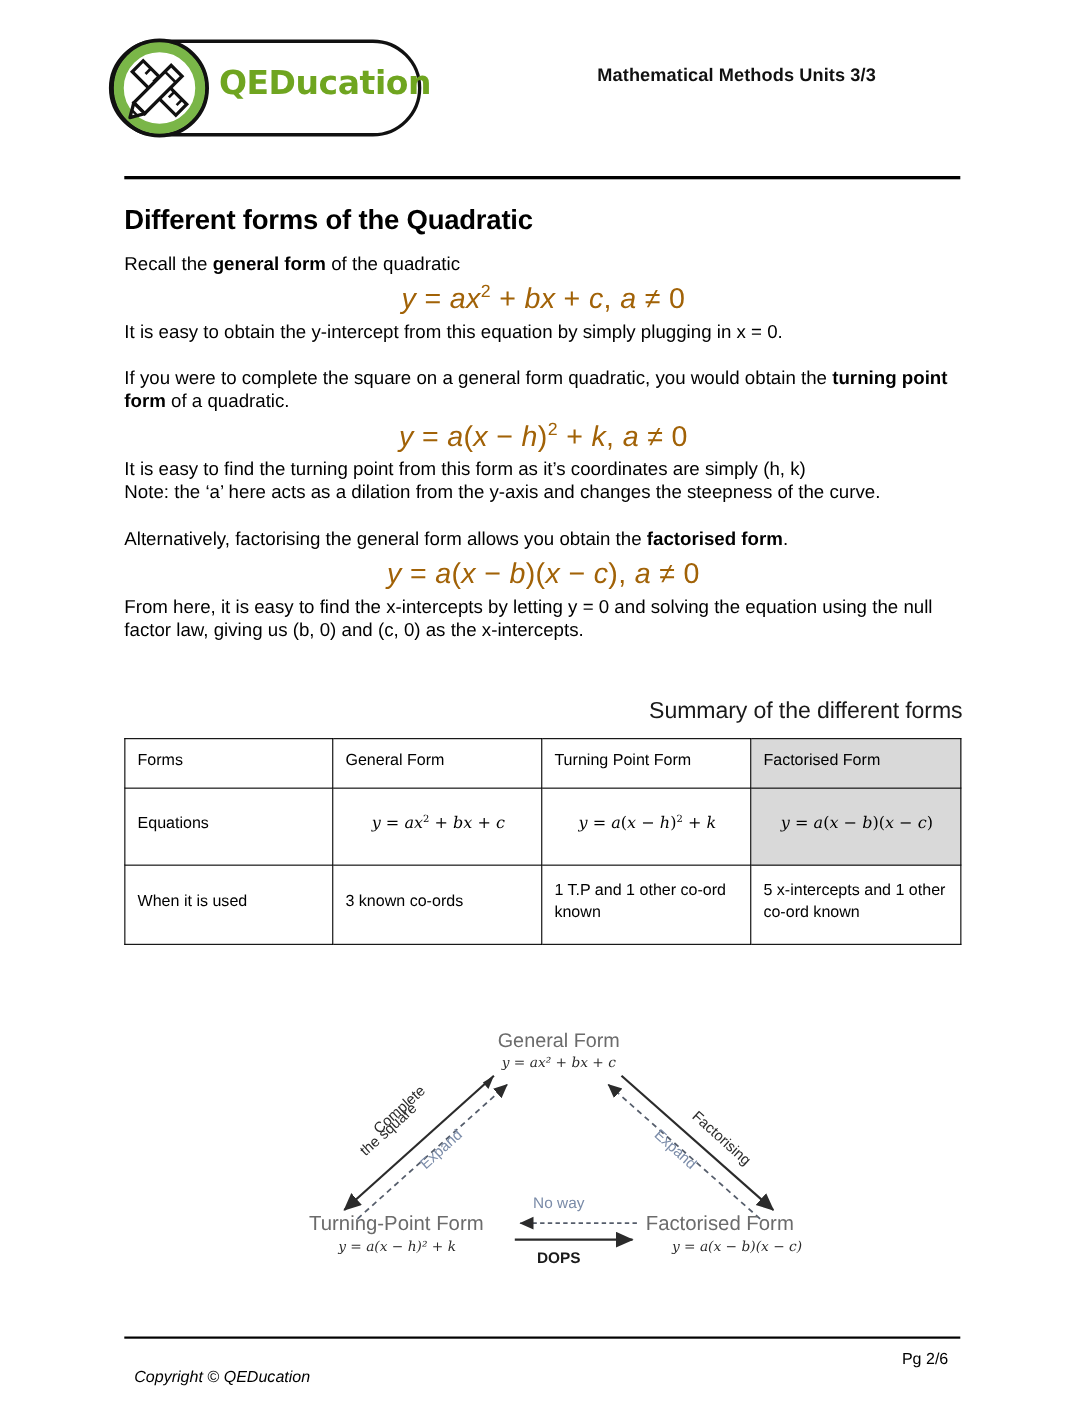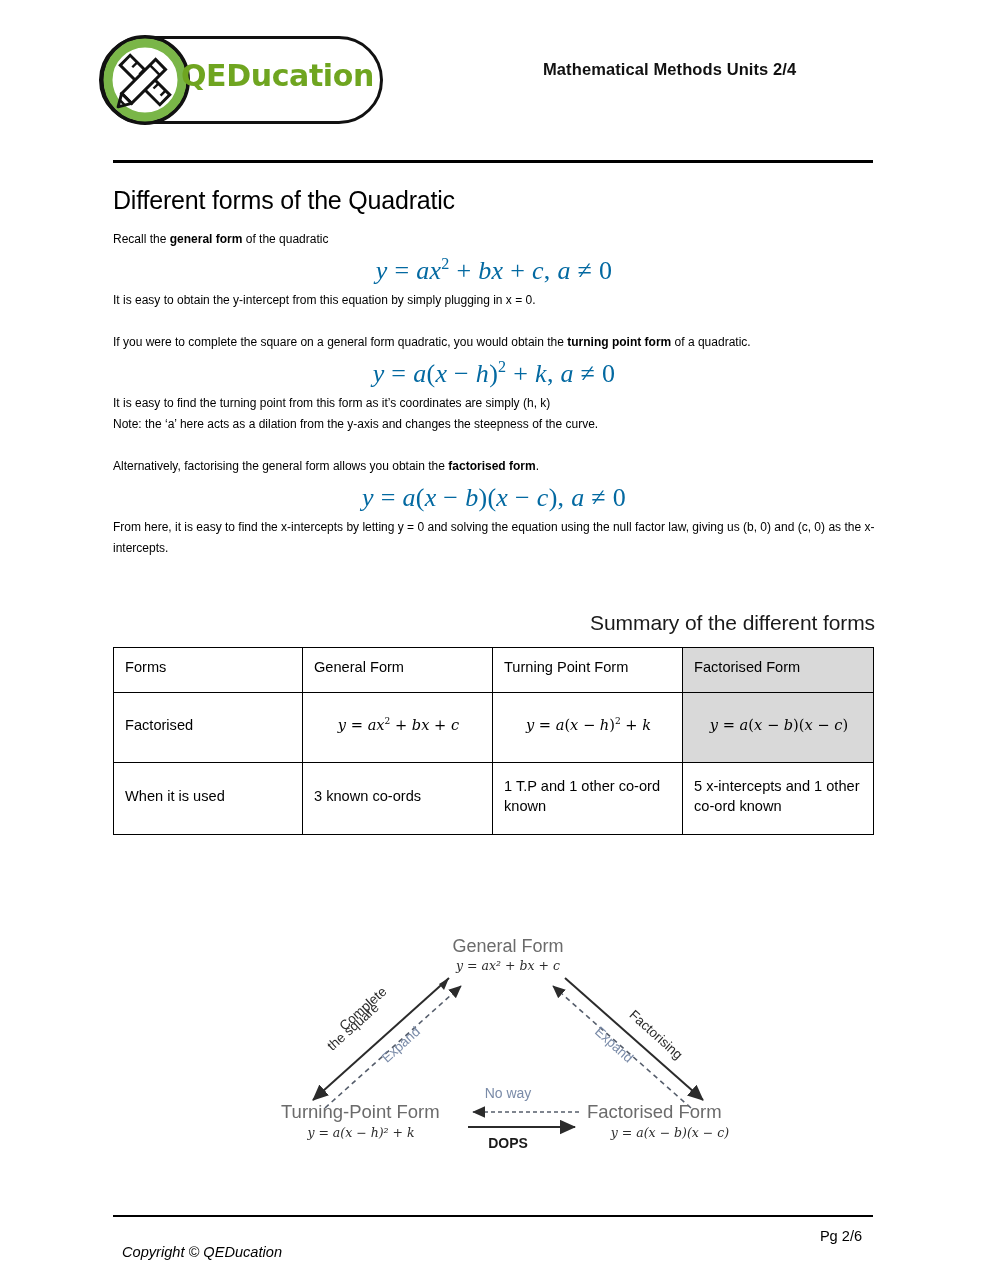--- a/index.html
+++ b/index.html
@@ -42,21 +42,21 @@
   }
   .logo-badge {
     position: absolute;
     left: 99px;
     top: 34px;
     width: 92px;
     height: 92px;
   }
   .logo-text {
     position: absolute;
-    left: 181px;
+    left: 199px;
     top: 58px;
     font-size: 30px;
     font-weight: bold;
     letter-spacing: -0.4px;
     color: #6fa520;
     font-family: "DejaVu Sans", sans-serif;
     text-align: right;
   }
   .header-title {
     position: absolute;
@@ -79,38 +79,38 @@
   
   .content {
     position: absolute;
     left: 113px;
     top: 186px;
     width: 762px;
   }
   h1.doc-title {
     margin: 0 0 14px 0;
     font-size: 25px;
-    font-weight: normal;
+    font-weight: bold;
     letter-spacing: -0.2px;
     color: #000000;
   }
   p.para {
     margin: 0;
-    font-size: 12px;
+    font-size: 17px;
     line-height: 21px;
     color: #000000;
   }
   p.para b { font-weight: bold; }
   .spacer-md { height: 21px; }
 
   .eq-display {
     text-align: center;
-    font-family: Liberation Serif, serif;
+    font-family: Liberation Sans, sans-serif;
     font-size: 26px;
-    color: #0369a1;
+    color: #a16207;
     margin: 6px 0 4px 0;
     letter-spacing: 0.3px;
     white-space: nowrap;
   }
   .eq-display i { font-style: italic; }
   .eq-display sup {
     font-size: 0.62em;
     vertical-align: super;
     line-height: 0;
   }
@@ -224,21 +224,21 @@
 
           <path d="M20 39 L8 46 L20 53 Z" fill="#ffffff" stroke="#111111" stroke-width="3" stroke-linejoin="round"></path>
           <line x1="14" y1="42.5" x2="14" y2="49.5" stroke="#111111" stroke-width="2.4"></line>
           <line x1="60" y1="39" x2="60" y2="53" stroke="#111111" stroke-width="2.4"></line>
         </g>
       </svg>
     </div>
 
     <div class="logo-text">QEDucation</div>
 
-    <div class="header-title">Mathematical Methods Units 2/4</div>
+    <div class="header-title">Mathematical Methods Units 3/3</div>
 
     <div class="header-rule"></div>
   </div>
 
   <div class="content">
 
     <h1 class="doc-title">Different forms of the Quadratic</h1>
 
     <p class="para"><span>Recall the </span><b>general form</b><span> of the quadratic</span></p>
 
@@ -282,21 +282,21 @@
           <col class="col-4">
       </colgroup>
       <tbody>
         <tr class="row-h">
           <td>Forms</td>
           <td>General Form</td>
           <td>Turning Point Form</td>
           <td class="shaded">Factorised Form</td>
         </tr>
         <tr class="row-eq">
-          <td>Factorised</td>
+          <td>Equations</td>
           <td class="eq-cell eq-gen">
             <i>y</i> = <i>ax</i><sup>2</sup> + <i>bx</i> + <i>c</i>
           </td>
           <td class="eq-cell eq-tp">
             <i>y</i> = <i>a</i>(<i>x</i> − <i>h</i>)<sup>2</sup> + <i>k</i>
           </td>
           <td class="eq-cell eq-fac shaded">
             <i>y</i> = <i>a</i>(<i>x</i> − <i>b</i>)(<i>x</i> − <i>c</i>)
           </td>
         </tr>

